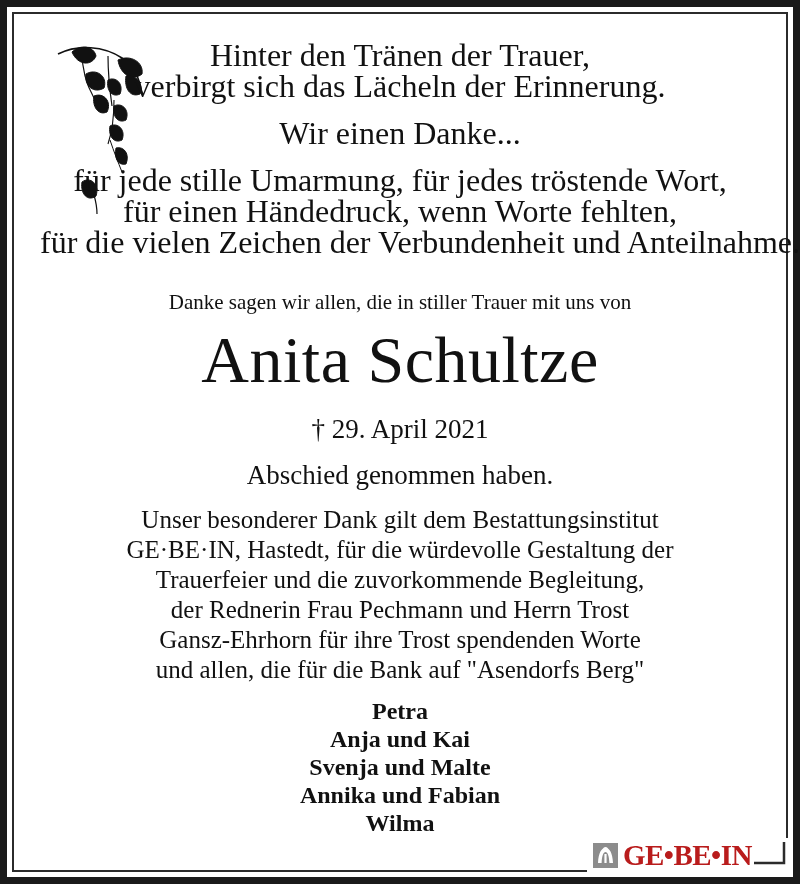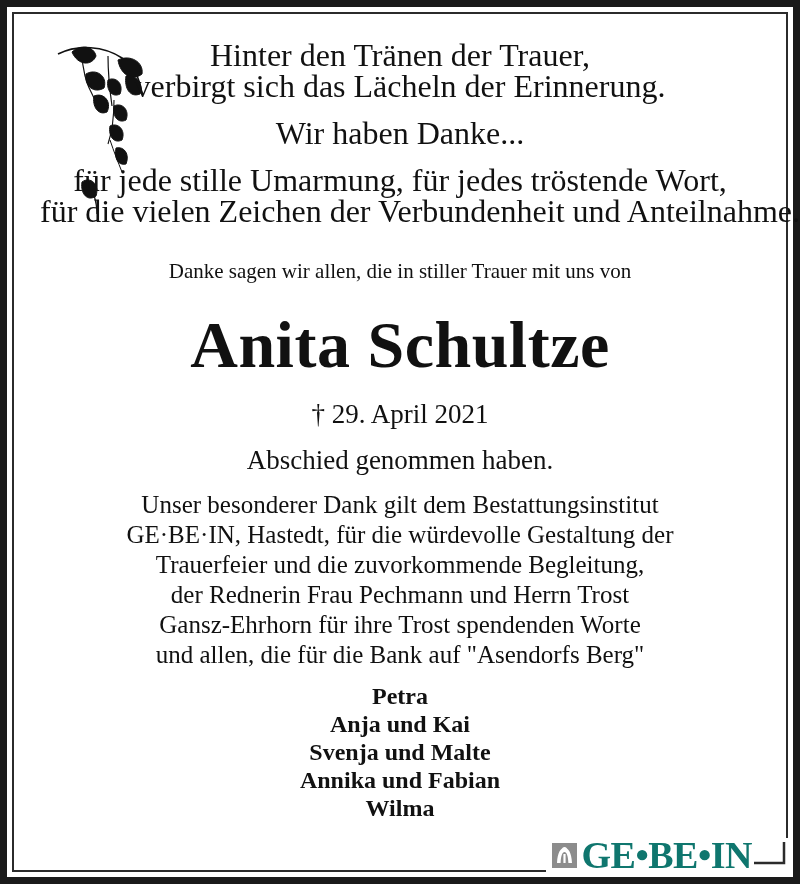--- a/index.html
+++ b/index.html
@@ -56,23 +56,23 @@
   .lead-line {
     font-size: 21px;
     line-height: 33px;
     margin-top: 28px;
     white-space: nowrap;
   }
 
   .deceased-name {
     font-size: 66px;
     line-height: 74px;
-    font-weight: bold;
+    font-weight: normal;
     letter-spacing: 0.5px;
-    margin-top: 20px;
+    margin-top: 4px;
     white-space: nowrap;
     text-align: center;
   }
 
   .death-date {
     font-size: 27px;
     line-height: 32px;
     margin-top: 16px;
     white-space: nowrap;
   }
@@ -125,25 +125,25 @@
     background: #ffffff;
     padding-left: 6px;
   }
   .logo-mark {
     width: 25px;
     height: 25px;
     margin-right: 5px;
     flex: 0 0 auto;
   }
   .logo-text {
-    font-size: 38px;
+    font-size: 29px;
     line-height: 29px;
     font-weight: bold;
     letter-spacing: -0.5px;
-    color: #0f766e;
+    color: #b91c1c;
     font-family: "Liberation Serif", "DejaVu Serif", serif;
     text-align: right;
   }
   .logo-bracket {
     width: 34px;
     height: 26px;
     margin-left: 2px;
     flex: 0 0 auto;
   }
 </style>
@@ -183,25 +183,26 @@
     </svg>
 
     <div class="content">
 
       <div class="poem">
         <div class="poem-line">Hinter den Tränen der Trauer,</div>
         <div class="poem-line">verbirgt sich das Lächeln der Erinnerung.</div>
 
         <div class="stanza-gap"></div>
 
-        <div class="poem-line">Wir haben Danke...</div>
+        <div class="poem-line">Wir einen Danke...</div>
 
         <div class="stanza-gap"></div>
 
         <div class="poem-line">für jede stille Umarmung, für jedes tröstende Wort,</div>
+        <div class="poem-line">für einen Händedruck, wenn Worte fehlten,</div>
         <div class="poem-line">für die vielen Zeichen der Verbundenheit und Anteilnahme.</div>
       </div>
 
       <div class="lead-line">Danke sagen wir allen, die in stiller Trauer mit uns von</div>
 
       <div class="deceased-name">Anita Schultze</div>
 
       <div class="death-date">† 29. April 2021</div>
 
       <div class="farewell-line">Abschied genommen haben.</div>

